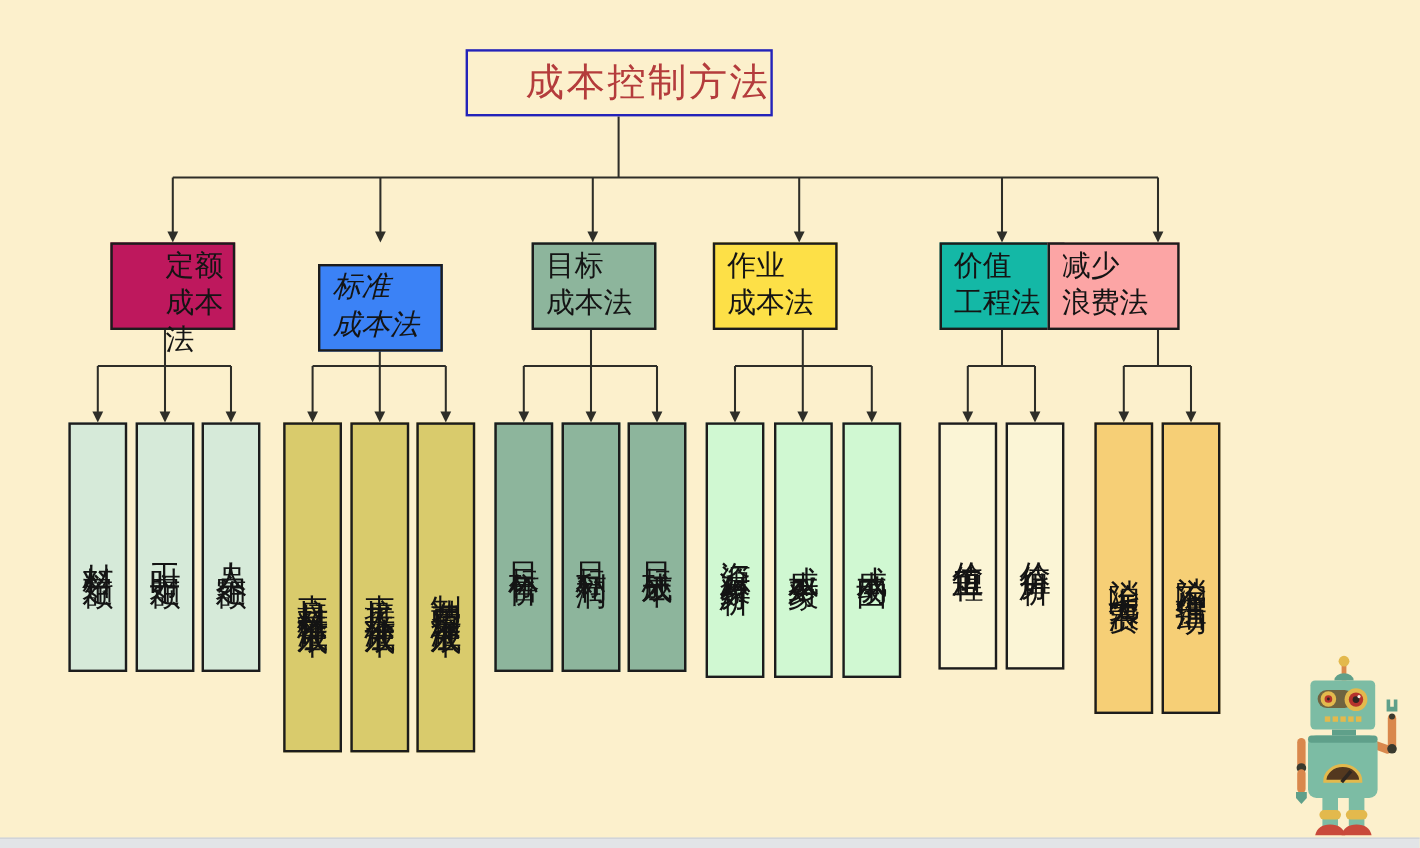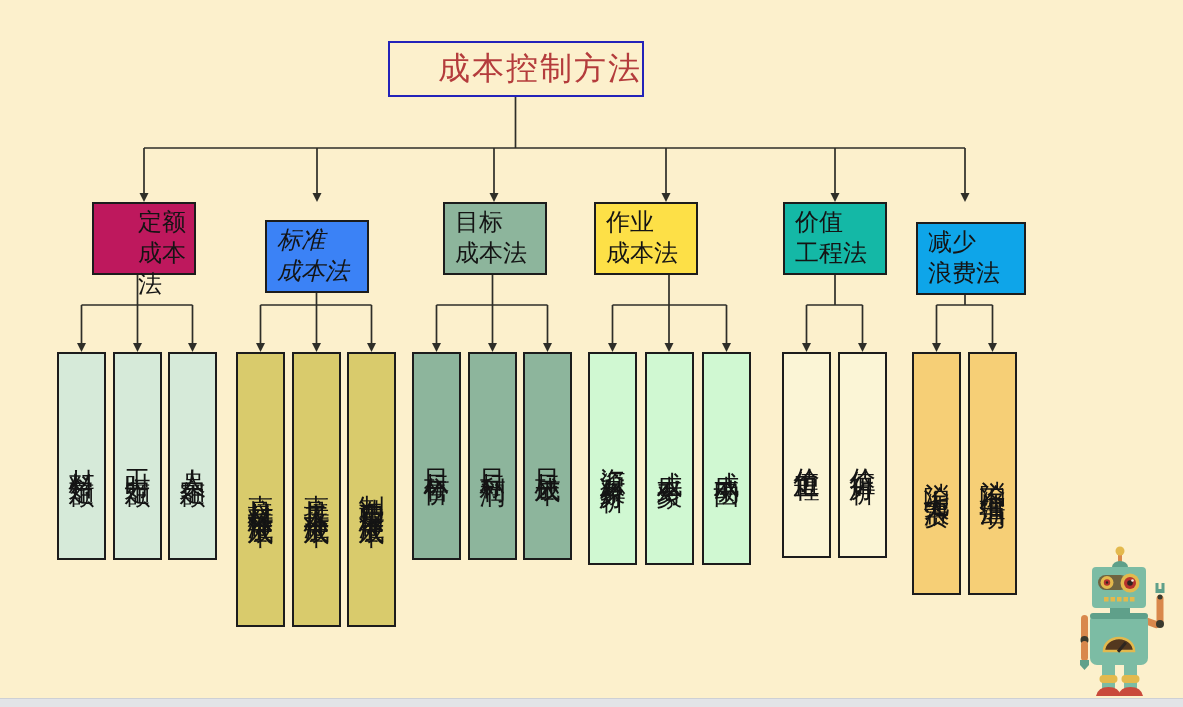--- a/index.html
+++ b/index.html
@@ -91,21 +91,21 @@
   <div>成本法</div>
 </div>
 <div class="pbox" style="left: 594px; top: 202px; background-color: #fde047;">
   <div>作业</div>
   <div>成本法</div>
 </div>
 <div class="pbox" style="left: 783px; top: 202px; background-color: #14b8a6;">
   <div>价值</div>
   <div>工程法</div>
 </div>
-<div class="pbox" style="left: 916px; top: 202px; width: 110px; background-color: #0ea5e9; margin-top: 20px;">
+<div class="pbox" style="left: 873px; top: 202px; width: 110px; background-color: #fca5a5;">
   <div>减少</div>
   <div>浪费法</div>
 </div>
 
 <div class="vbox" style="left: 57px; top: 352px; height: 208px; background-color: rgb(214, 234, 217);">
   <span class="vtext">材料定额</span>
 </div>
 <div class="vbox" style="left: 113px; top: 352px; height: 208px; background-color: rgb(214, 234, 217);">
   <span class="vtext">工时定额</span>
 </div>

